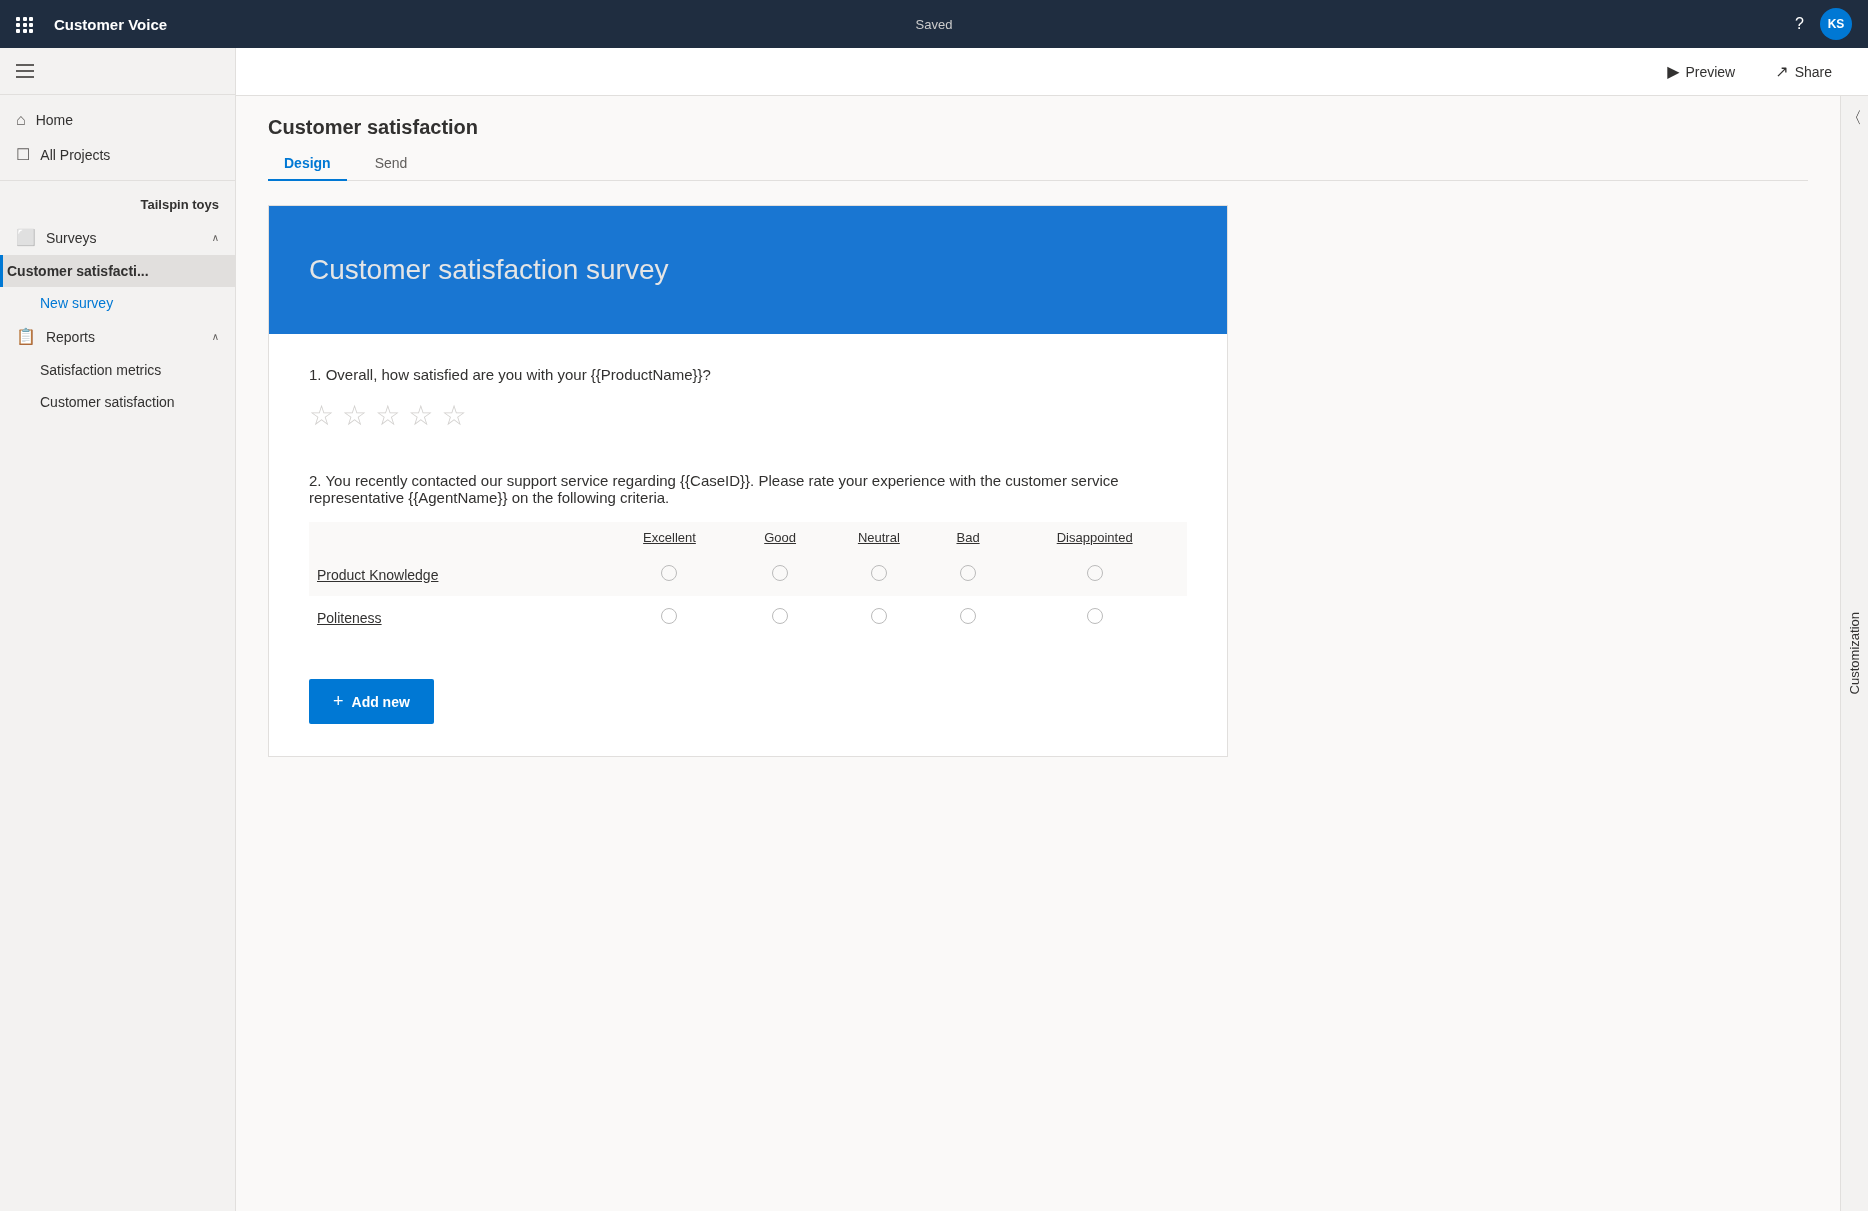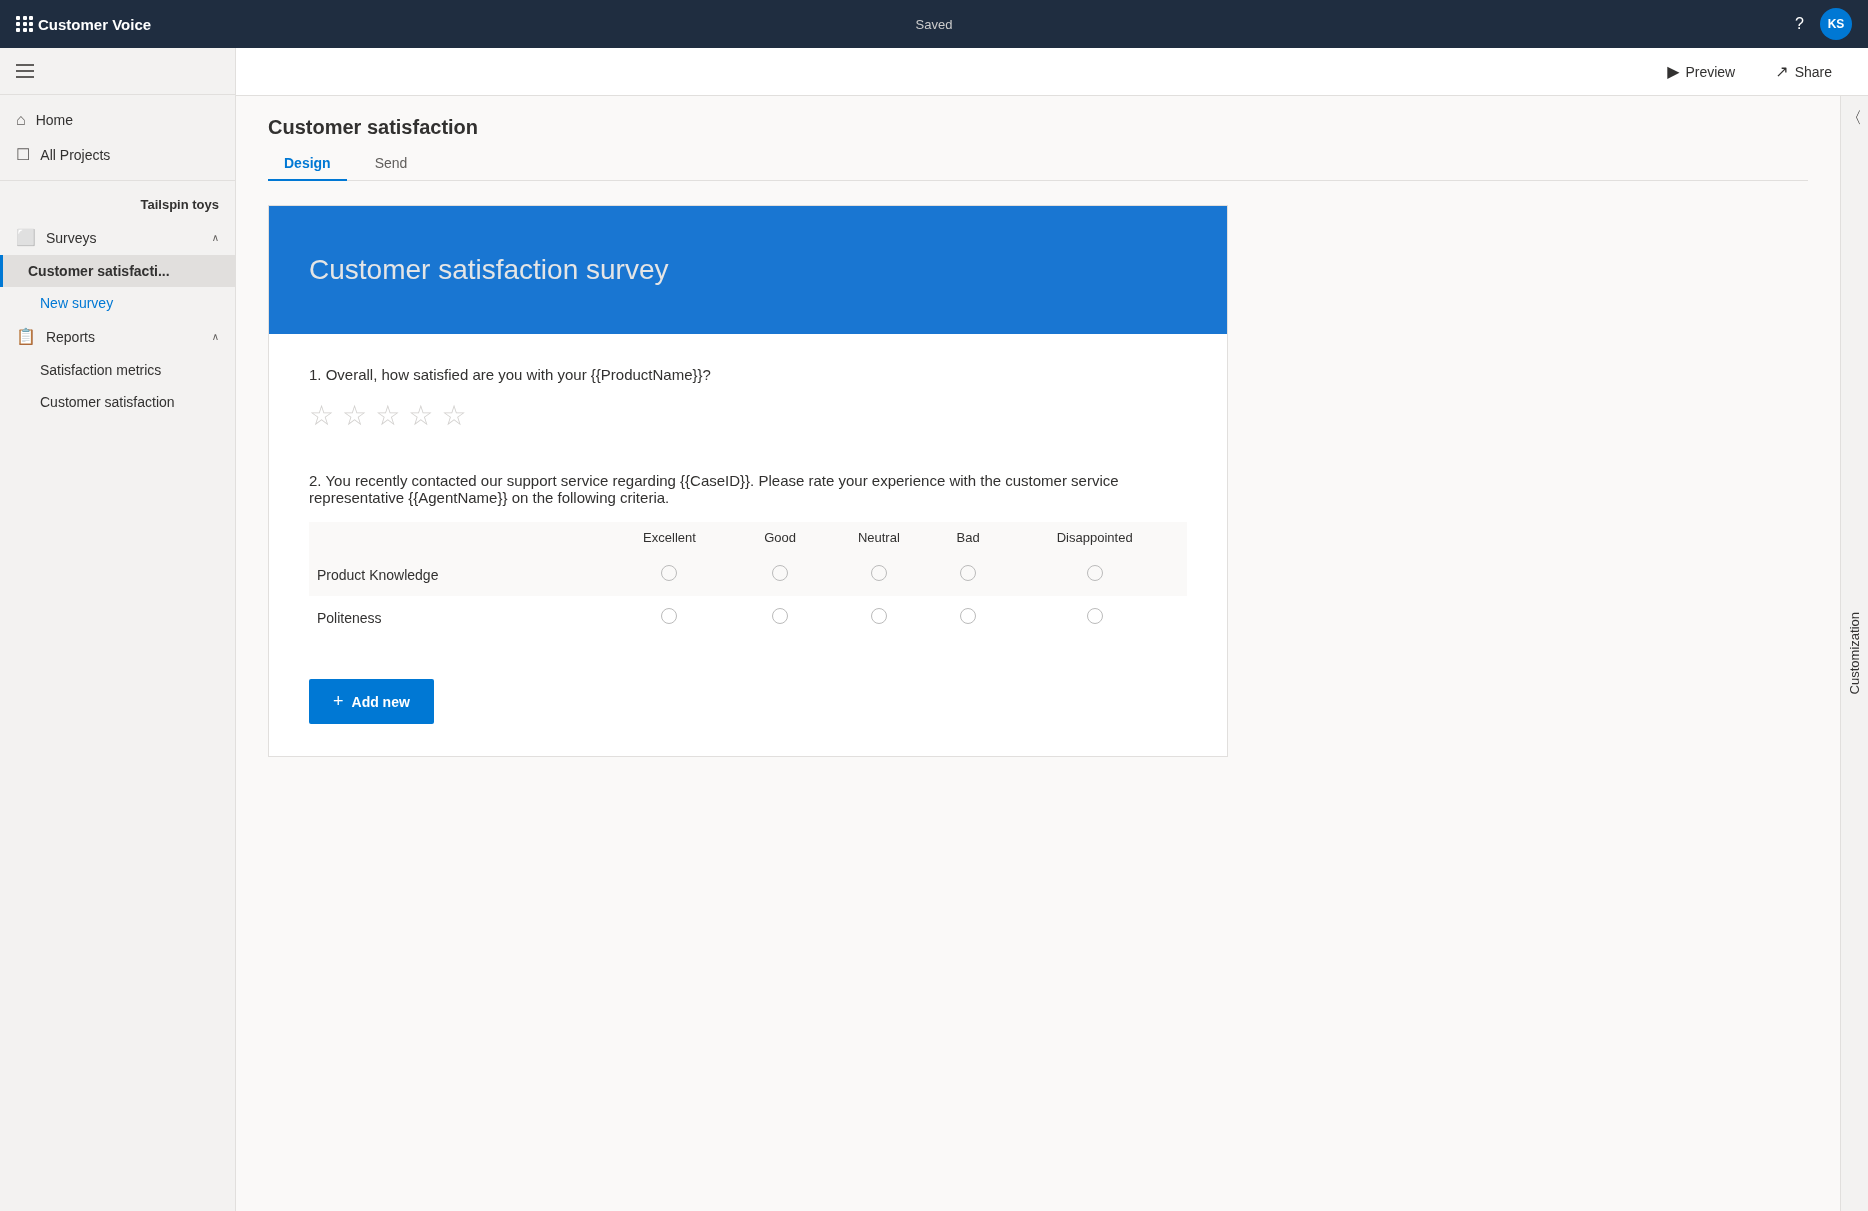--- a/index.html
+++ b/index.html
@@ -9,21 +9,21 @@
     .topnav {
       background: #1a1a2e;
       background: #1f2d40;
       height: 48px;
       display: flex;
       align-items: center;
       padding: 0 16px;
       color: white;
       justify-content: space-between;
     }
-    .topnav-left { display: flex; align-items: flex-start; gap: 4px; }
+    .topnav-left { display: flex; align-items: flex-end; gap: 20px; }
     .topnav-center { position: absolute; left: 50%; transform: translateX(-50%); color: #ccc; font-size: 13px; }
     .topnav-right { display: flex; align-items: center; gap: 16px; }
     .app-title { font-weight: 600; font-size: 15px; color: white; }
     .waffle-icon { display: grid; grid-template-columns: 1fr 1fr 1fr; gap: 2px; width: 18px; cursor: pointer; }
     .waffle-dot { width: 4px; height: 4px; background: white; border-radius: 1px; }
     .help-btn { color: white; font-size: 16px; cursor: pointer; background: none; border: none; }
     .avatar { width: 32px; height: 32px; border-radius: 50%; background: #0078d4; color: white; display: flex; align-items: center; justify-content: center; font-size: 12px; font-weight: 600; cursor: pointer; }
 
     
     .layout { display: flex; height: calc(1211px - 48px); }
@@ -43,21 +43,21 @@
     .hamburger-line { width: 18px; height: 2px; background: #605e5c; }
 
     .sidebar-nav { padding: 8px 0; border-bottom: 1px solid #e1dfdd; }
     .nav-item { display: flex; align-items: center; gap: 10px; padding: 8px 16px; cursor: pointer; color: #323130; font-size: 14px; }
     .nav-icon { font-size: 16px; color: #605e5c; }
 
     .sidebar-section { padding: 12px 0 4px 0; }
     .section-title { font-size: 13px; font-weight: 600; padding: 4px 16px 8px 16px; color: #323130; text-align: right; }
 
     .sidebar-item { display: flex; align-items: center; gap: 10px; padding: 8px 16px; cursor: pointer; color: #323130; font-size: 14px; }
-    .sidebar-item.active { background: #e1dfdd; border-left: 3px solid #0078d4; padding-left: 25px; font-weight: 600; }
+    .sidebar-item.active { background: #e1dfdd; border-left: 3px solid #0078d4; padding-left: 4px; font-weight: 600; }
     .sidebar-item.link { color: #0078d4; padding-left: 40px; }
     .sidebar-item.sub { padding-left: 40px; }
     .chevron { font-size: 10px; color: #605e5c; }
 
     .sidebar-item-group { display: flex; align-items: center; width: 100%; justify-content: space-between; }
 
     
     .main { flex: 1; display: flex; flex-direction: column; overflow: hidden; position: relative; }
 
     
@@ -100,21 +100,21 @@
     .survey-header-title { font-size: 28px; color: #e5e5e5; font-weight: 300; }
 
     .survey-body { padding: 32px 40px; }
 
     .question { margin-bottom: 40px; }
     .question-text { font-size: 15px; color: #323130; margin-bottom: 16px; }
 
     .stars { display: flex; gap: 8px; }
     .star { font-size: 28px; color: #d2d0ce; cursor: pointer; }
 
-    .rating-table { width: 100%; border-collapse: collapse; margin-top: 16px; }
+    .rating-table { width: 100%; border-collapse: collapse; margin-top: 16px; text-decoration: underline; }
     .rating-table th { font-size: 13px; font-weight: 400; color: #323130; text-align: center; padding: 8px 4px; }
     .rating-table th:first-child { text-align: left; }
     .rating-table td { padding: 12px 4px; text-align: center; font-size: 14px; border: none; }
     .rating-table td:first-child { text-align: left; color: #323130; font-size: 14px; padding-left: 8px; }
     .rating-table tr:nth-child(odd) { background: #faf9f8; }
     .rating-table tr:nth-child(even) { background: white; }
     .radio-circle { width: 16px; height: 16px; border: 1.5px solid #bbb; border-radius: 50%; display: inline-block; cursor: pointer; }
 
     .add-new-btn {
       display: flex; align-items: center; gap: 8px;

